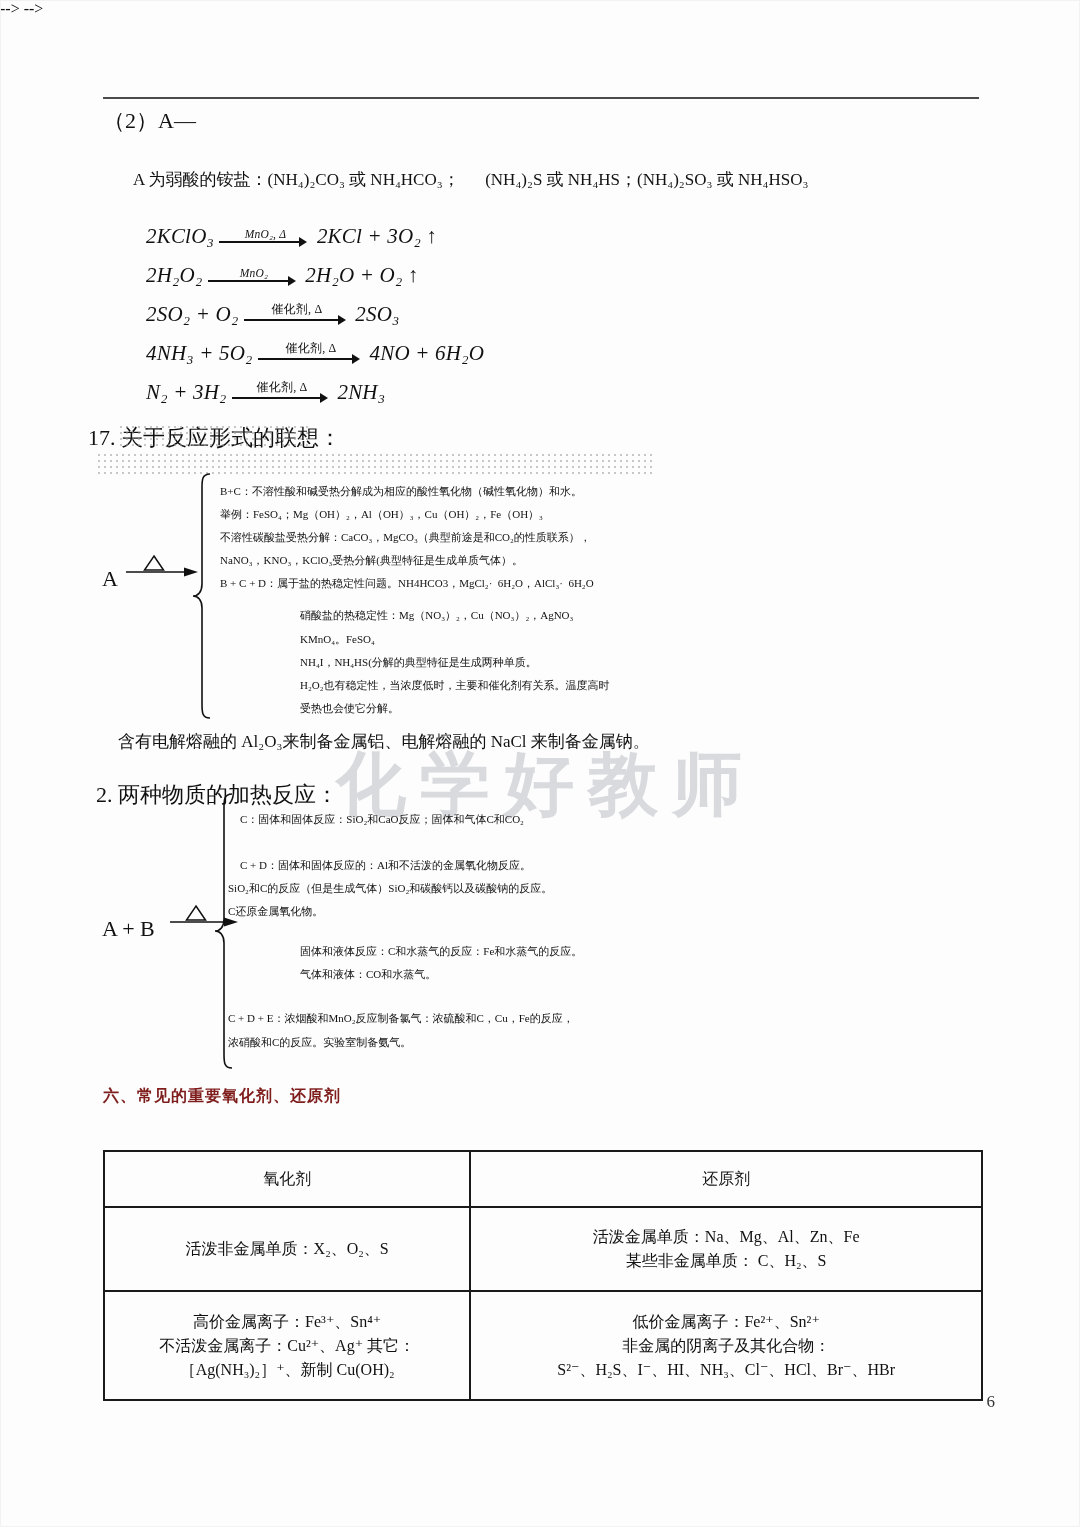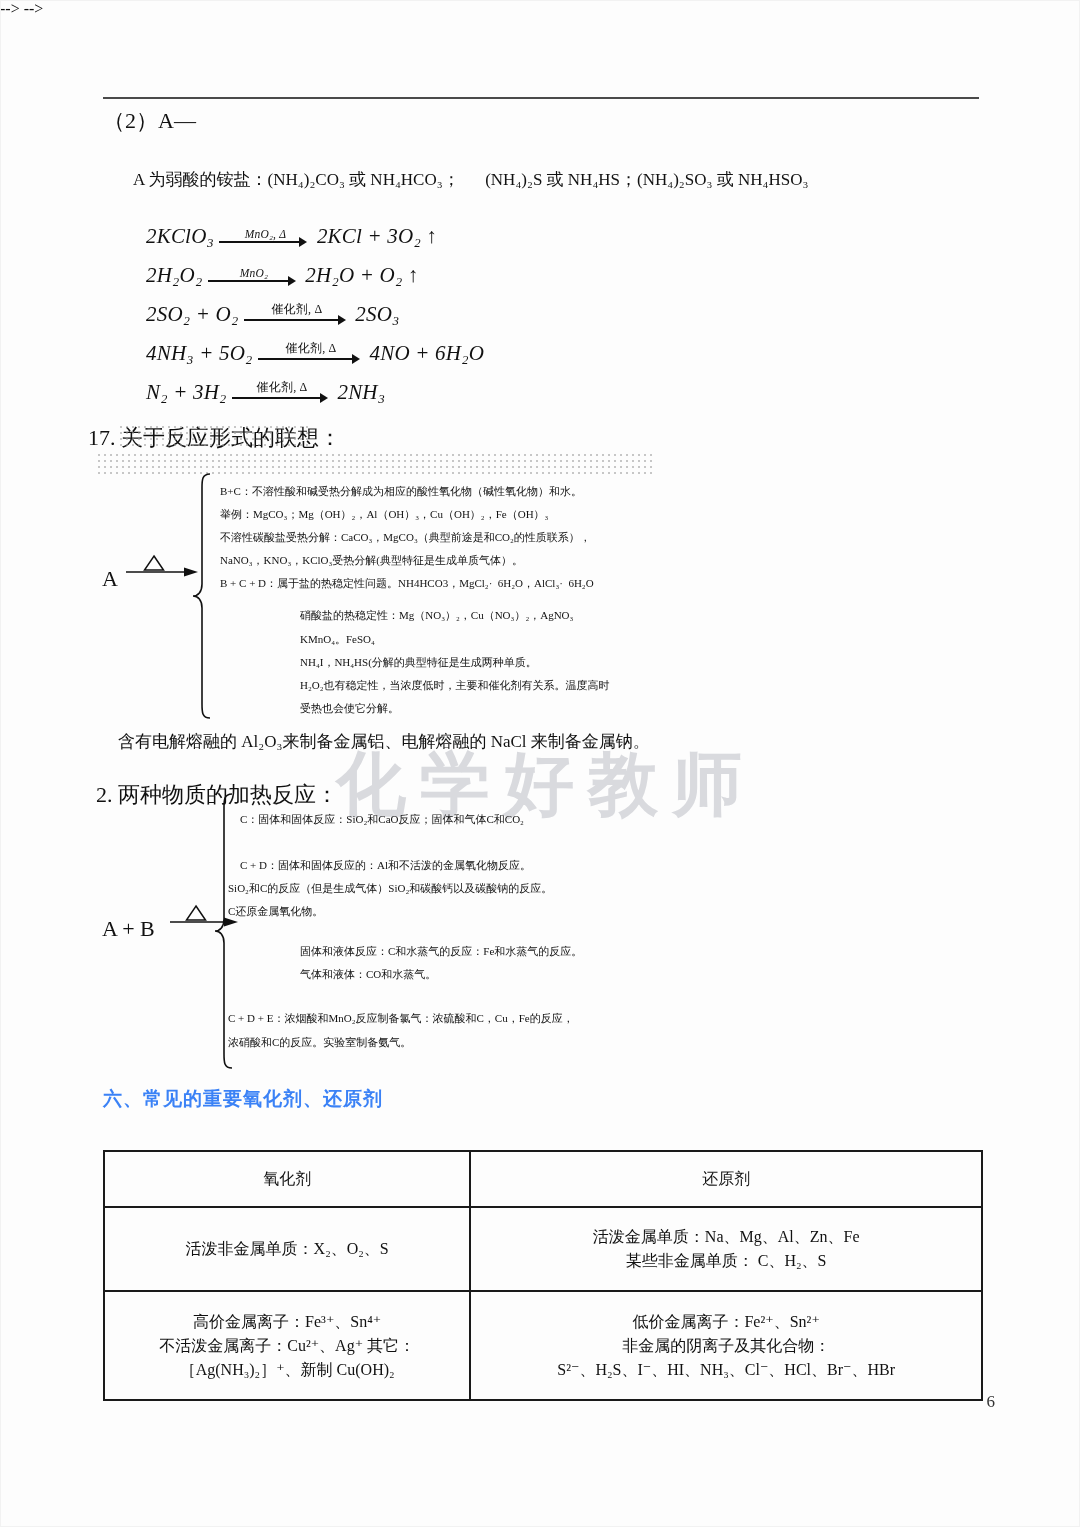--- a/index.html
+++ b/index.html
@@ -53,22 +53,22 @@
     text-align:center;font-size:11.5px;font-style:italic;
     font-family:"Liberation Serif",serif;
   }
   .arrow .cond.zh{font-style:normal;font-size:12px;}
 
   
   .brace{position:absolute;}
 
   
   .redhead{
-    position:absolute;font-weight:bold;font-size:19px;
-    color:#3b82f6;letter-spacing:1px;
+    position:absolute;font-weight:bold;font-size:16px;
+    color:#7f1d1d;letter-spacing:1px;
   }
 
   
   table.ox{
     position:absolute;left:103px;top:1150px;
     width:880px;border-collapse:collapse;
     font-size:16px;
   }
   table.ox td{
     border:2.3px solid #1a1a1a;
@@ -196,21 +196,21 @@
     <polygon points="30,8 39.5,22 20.5,22" fill="none" stroke="#111" stroke-width="1.5"></polygon>
   </svg>
 
   
   <svg class="brace" style="left:190px;top:472px;" width="26" height="248" viewBox="0 0 26 248">
     <path d="M20 2 C12 2 12 8 12 16 L12 112 C12 120 8 124 3 124 C8 124 12 128 12 136 L12 232 C12 240 12 246 20 246" fill="none" stroke="#111" stroke-width="1.6"></path>
   </svg>
 
   
   <div class="t sz16" style="left:220px;top:484px;">B+C：不溶性酸和碱受热分解成为相应的酸性氧化物（碱性氧化物）和水。</div>
-  <div class="t sz16" style="left:220px;top:507px;">举例：MgCO₃；Mg（OH）₂，Al（OH）₃，Cu（OH）₂，Fe（OH）₃</div>
+  <div class="t sz16" style="left:220px;top:507px;">举例：FeSO₄；Mg（OH）₂，Al（OH）₃，Cu（OH）₂，Fe（OH）₃</div>
   <div class="t sz16" style="left:220px;top:530px;">不溶性碳酸盐受热分解：CaCO₃，MgCO₃（典型前途是和CO₂的性质联系），</div>
   <div class="t sz16" style="left:220px;top:553px;">NaNO₃，KNO₃，KClO₃受热分解(典型特征是生成单质气体）。</div>
   <div class="t sz16" style="left:220px;top:576px;">B + C + D：属于盐的热稳定性问题。NH4HCO3，MgCl₂·  6H₂O，AlCl₃·  6H₂O</div>
 
   <div class="t sz16" style="left:300px;top:608px;">硝酸盐的热稳定性：Mg（NO₃）₂，Cu（NO₃）₂，AgNO₃</div>
   <div class="t sz16" style="left:300px;top:632px;">KMnO₄。FeSO₄</div>
   <div class="t sz16" style="left:300px;top:655px;">NH₄I，NH₄HS(分解的典型特征是生成两种单质。</div>
   <div class="t sz16" style="left:300px;top:678px;">H₂O₂也有稳定性，当浓度低时，主要和催化剂有关系。温度高时</div>
   <div class="t sz16" style="left:300px;top:701px;">受热也会使它分解。</div>
 

